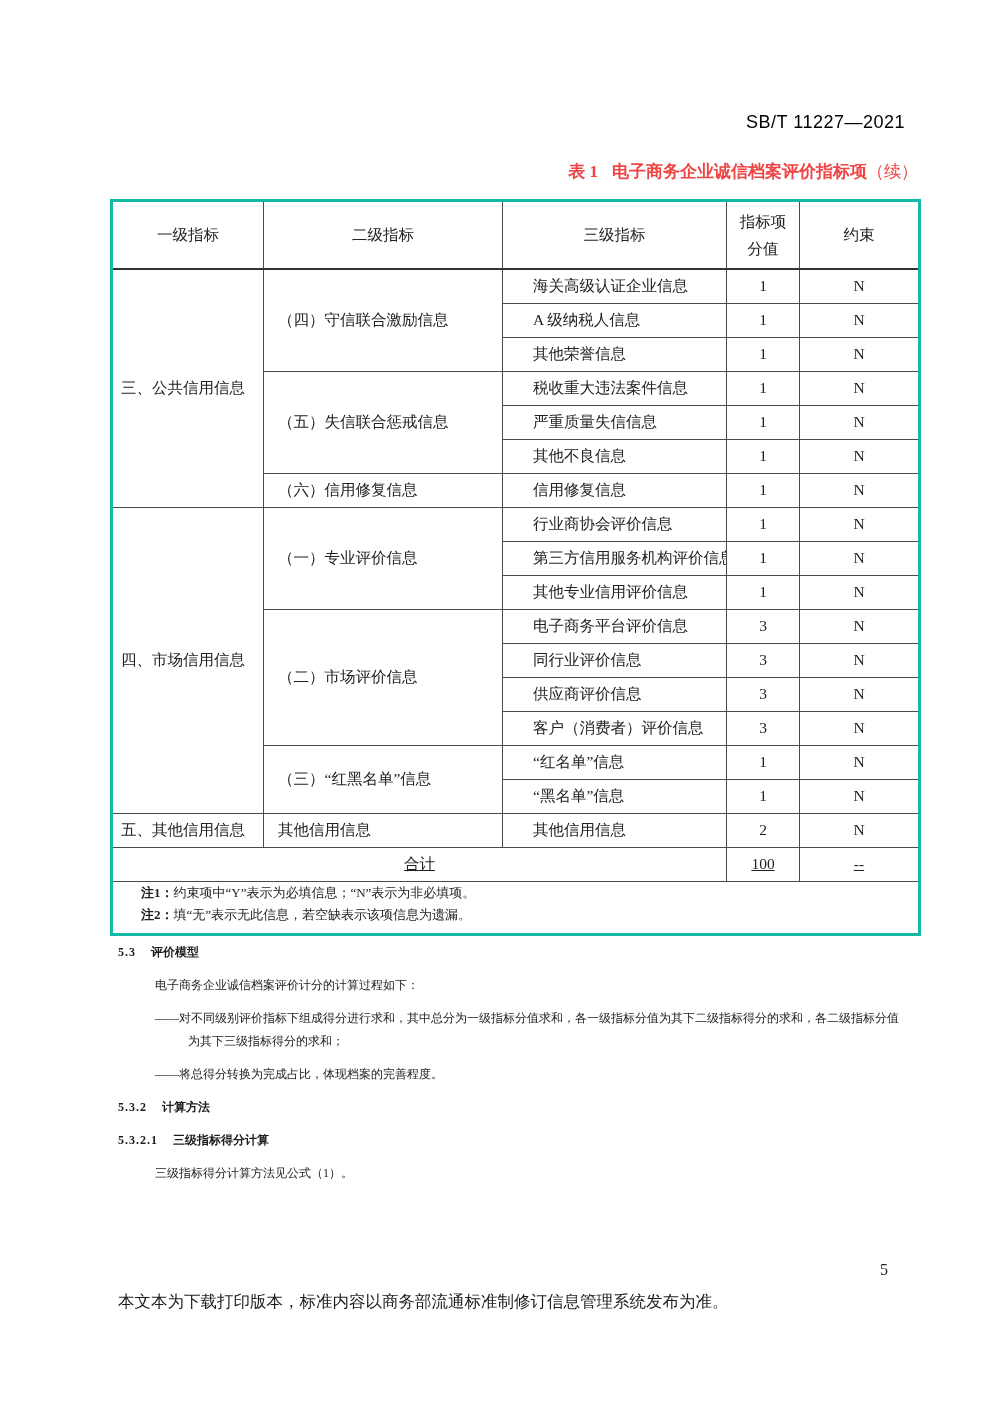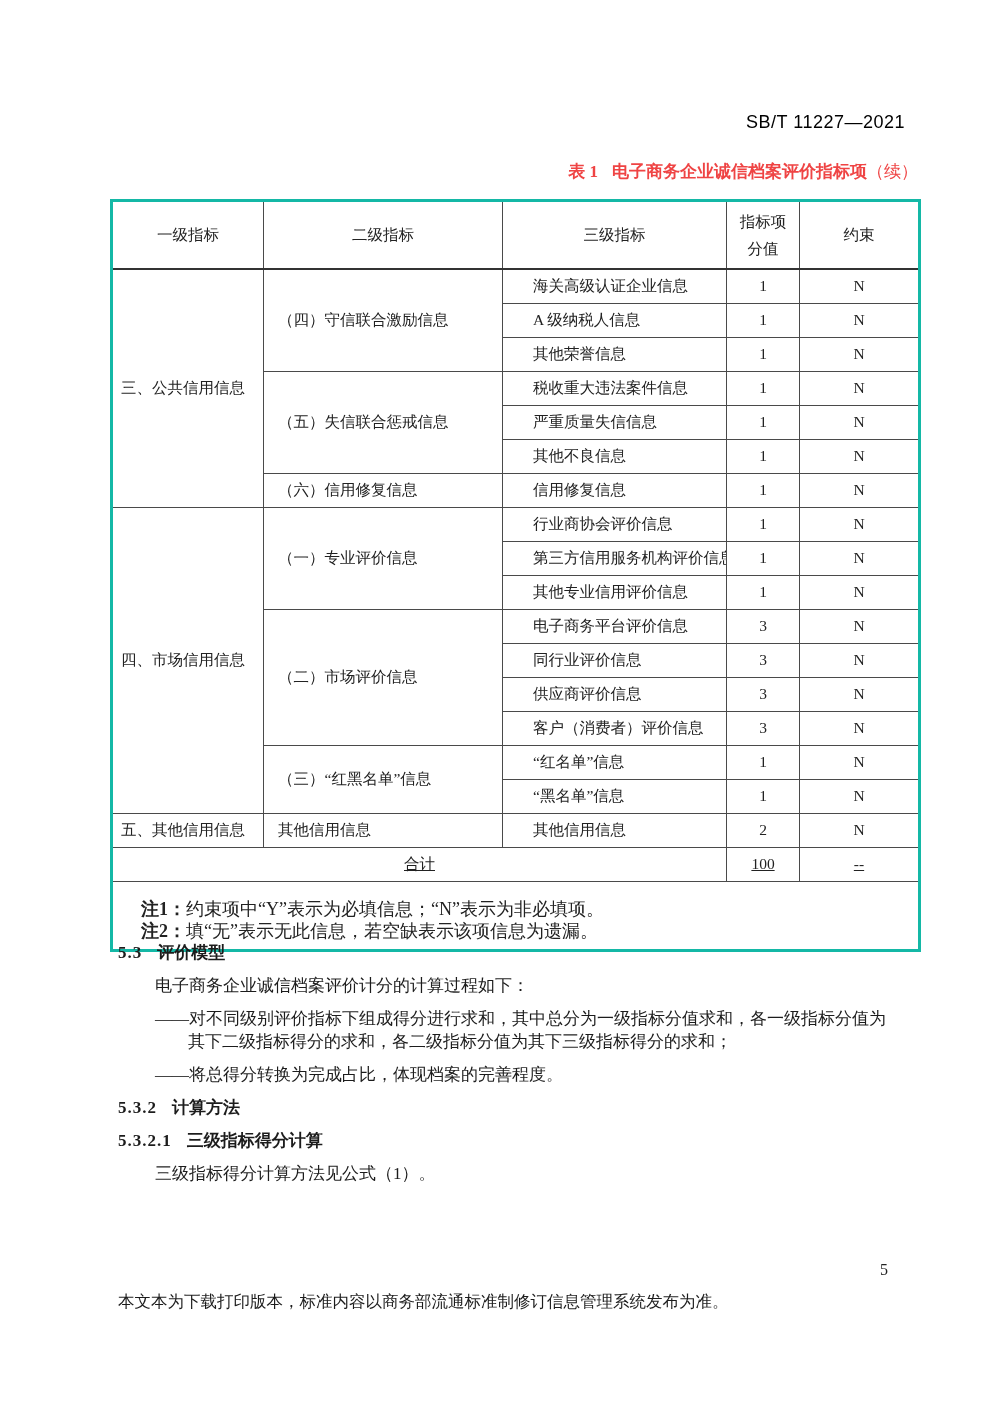--- a/index.html
+++ b/index.html
@@ -58,34 +58,34 @@
   }
   .hdr-two-line div { line-height: 27px; }
   tr.data { height: 34px; }
   td.c1 { padding-left: 8px;  text-align: left; }
   td.c2 { padding-left: 14px; text-align: left; }
   td.c3 { padding-left: 30px; text-align: left; }
   td.c4, td.c5 { text-align: center; }
   tr.total { height: 34px; text-decoration: underline; }
   td.total-label { text-align: center; }
   td.notes {
-    padding: 16px 10px 7px 28px;
-    font-size: 18px;
+    padding: 0 10px 7px 28px;
+    font-size: 13px;
     line-height: 22px;
     white-space: normal;
     border-top: 1px solid #333;
   }
   .bold { font-weight: bold; }
   .note-line span { vertical-align: baseline; }
 
   
   .content {
     position: absolute;
     top: 941px; left: 118px; width: 782px;
-    font-size: 17px;
+    font-size: 12px;
     line-height: 23px;
     color: #1c1c1c;
   }
   .content .heading { font-weight: bold; margin: 0 0 10px 0; }
   .content .heading .h-num { margin-right: 15px; letter-spacing: 1px; }
   .content .para   { margin: 0 0 10px 0; text-indent: 37px; }
   .content .dash-item {
     margin: 0 0 10px 0;
     padding-left: 70px;
     text-indent: -33px;

